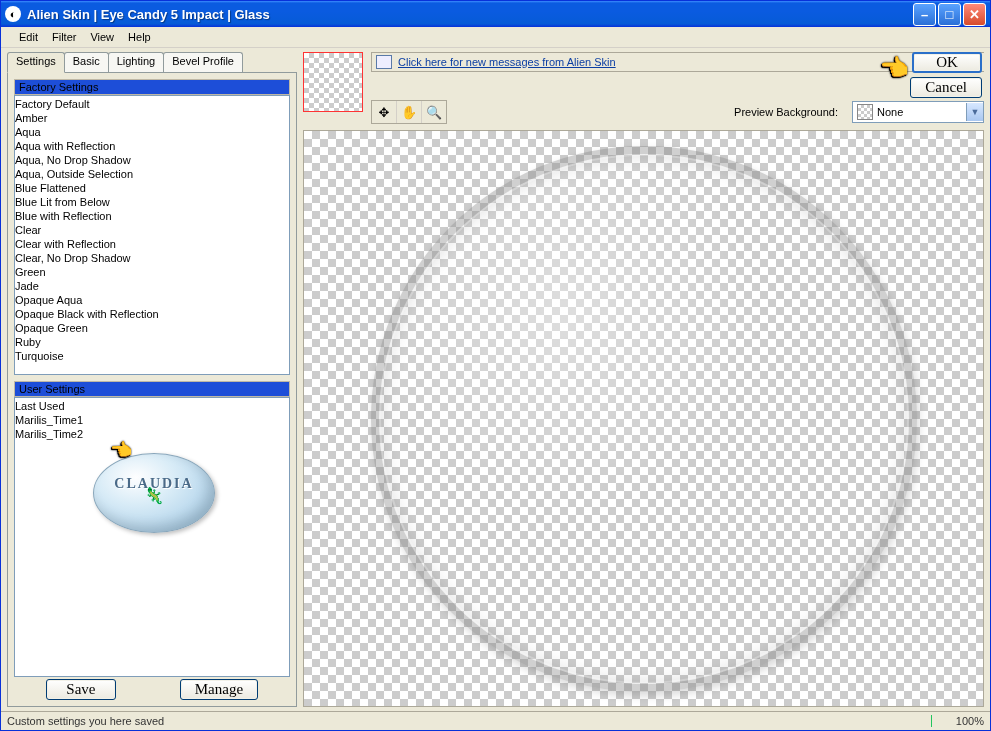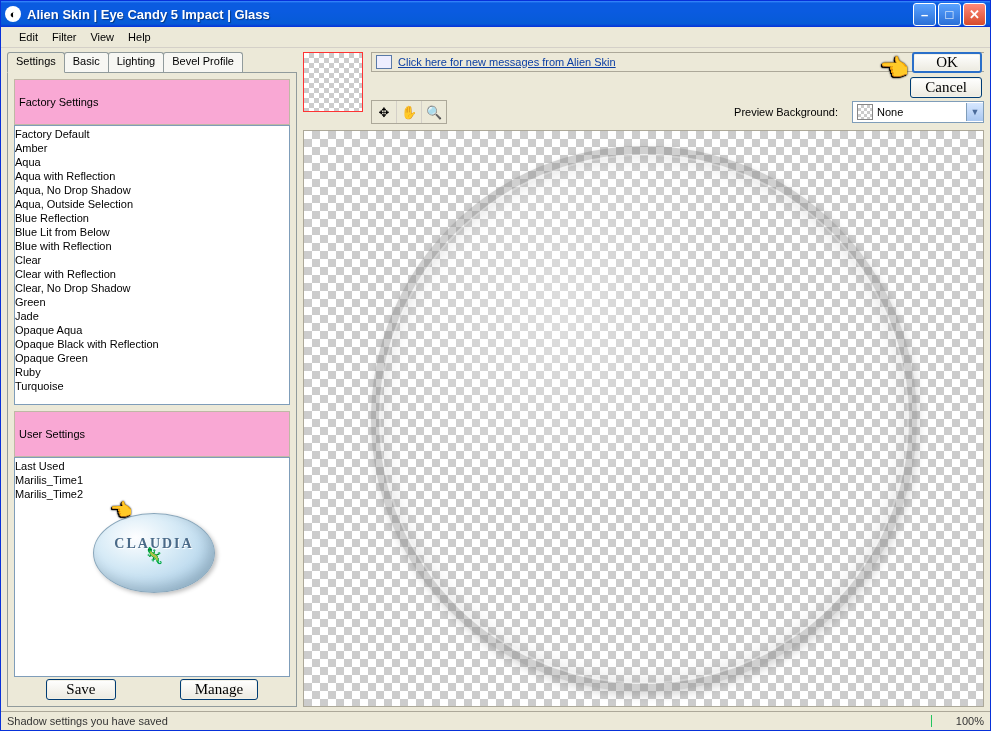--- a/index.html
+++ b/index.html
@@ -12,21 +12,21 @@
 .winbtn.min,.winbtn.max{background:linear-gradient(to bottom,#5aa3ff,#2b6fd6);}
 .winbtn.close{background:linear-gradient(to bottom,#ff8a7a,#d64b2b);}
 .menubar{height:20px;background:#ece9d8;display:flex;align-items:center;padding:0 18px;gap:14px;border-bottom:1px solid #d4d0c8;}
 .menubar span{cursor:default;}
 .body{flex:1;display:flex;background:#ece9d8;position:relative;}
 .leftcol{width:302px;display:flex;flex-direction:column;padding:4px 6px 4px 6px;box-sizing:border-box;}
 .tabs{display:flex;height:20px;}
 .tab{padding:2px 8px;border:1px solid #919b9c;border-bottom:none;background:#f7f7f3;margin-right:-1px;border-top-left-radius:3px;border-top-right-radius:3px;position:relative;cursor:default;}
 .tab.active{background:#ece9d8;z-index:2;border-bottom:1px solid #ece9d8;margin-bottom:-1px;}
 .tabpanel{flex:1;border:1px solid #919b9c;background:#ece9d8;padding:6px;display:flex;flex-direction:column;gap:6px;}
-.grouphdr{background:#f9a8d4;border:1px solid #bfb8a5;padding:16px 4px;font-size:11px;}
+.grouphdr{background:#1d4ed8;border:1px solid #bfb8a5;padding:1px 4px;font-size:11px;}
 .listbox{border:1px solid #7f9db9;background:#fff;overflow-y:scroll;padding:1px 0;line-height:14px;}
 .listbox.factory{height:276px;}
 .listbox.user{flex:1;}
 .listitem{white-space:nowrap;cursor:default;}
 .btnrow{display:flex;justify-content:space-around;padding:2px 0 0 0;}
 .xpbtn{min-width:70px;height:21px;border:1px solid #003c74;border-radius:3px;background:linear-gradient(to bottom,#fff,#eceae0);padding:0 14px;font-family:Tahoma;font-size:15px;cursor:default;box-shadow:inset 0 0 0 1px #f2f1e8;}
 .rightcol{flex:1;position:relative;padding:4px 6px 4px 0;display:flex;flex-direction:column;}
 .topstrip{display:flex;align-items:flex-start;gap:8px;}
 .thumb{width:58px;height:58px;border:1px solid #f33;background-image:linear-gradient(45deg,#ccc 25%,transparent 25%,transparent 75%,#ccc 75%),linear-gradient(45deg,#ccc 25%,transparent 25%,transparent 75%,#ccc 75%);background-size:10px 10px;background-position:0 0,5px 5px;background-color:#fff;}
 .msgbar{display:flex;align-items:center;gap:6px;border:1px solid #aca899;border-right:none;height:18px;padding:0 4px;margin-top:0;}
@@ -95,21 +95,21 @@
 
         <div>
           <div class="grouphdr">Factory Settings</div>
           <div class="listbox factory">
             <div class="listitem">Factory Default</div>
             <div class="listitem">Amber</div>
             <div class="listitem">Aqua</div>
             <div class="listitem">Aqua with Reflection</div>
             <div class="listitem">Aqua, No Drop Shadow</div>
             <div class="listitem">Aqua, Outside Selection</div>
-            <div class="listitem">Blue Reflection</div>
+            <div class="listitem">Blue Flattened</div>
             <div class="listitem">Blue Lit from Below</div>
             <div class="listitem">Blue with Reflection</div>
             <div class="listitem">Clear</div>
             <div class="listitem">Clear with Reflection</div>
             <div class="listitem">Clear, No Drop Shadow</div>
             <div class="listitem">Green</div>
             <div class="listitem">Jade</div>
             <div class="listitem">Opaque Aqua</div>
             <div class="listitem">Opaque Black with Reflection</div>
             <div class="listitem">Opaque Green</div>
@@ -170,17 +170,17 @@
       </div>
 
       <div class="preview">
         <div class="glasscircle"></div>
       </div>
     </div>
 
   </div>
 
   <div class="statusbar">
-    <span>Shadow settings you have saved</span>
+    <span>Custom settings you here saved</span>
     <span class="zoom">100%</span>
   </div>
 
 </div>
 
 </body></html>

